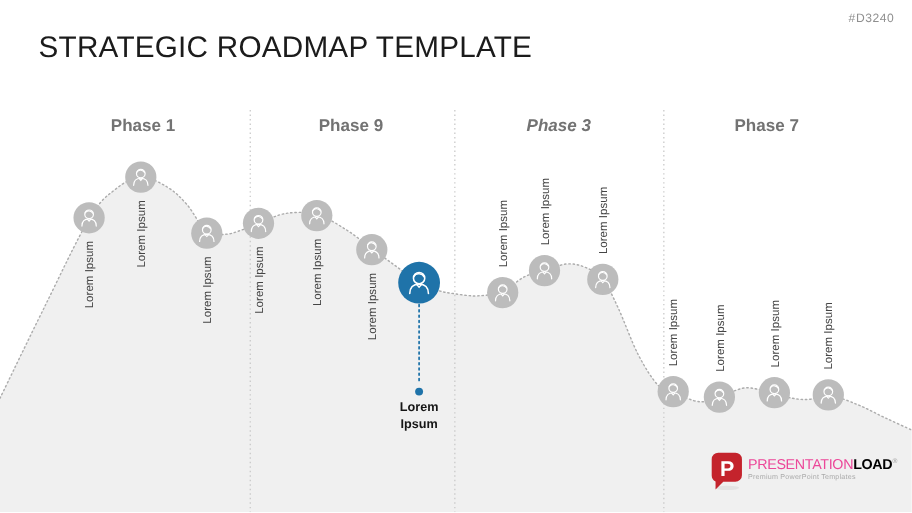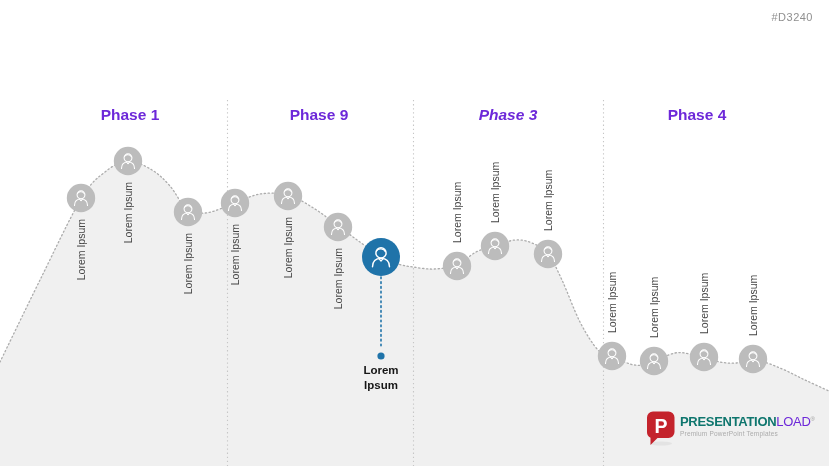--- a/index.html
+++ b/index.html
@@ -3,45 +3,46 @@
 <meta charset="utf-8">
 <style>
   html,body{margin:0;padding:0;background:#fff;}
   .slide{position:relative;width:829px;height:466px;background:#ffffff;overflow:hidden;
          font-family:"Liberation Sans",sans-serif;}
   .template-code{position:absolute;top:11px;right:16px;font-size:11px;color:#8f8f8f;
                  letter-spacing:.5px;}
   .page-title{position:absolute;top:28px;left:35px;margin:0;font-size:27px;font-weight:500;
               color:#1b1b1b;letter-spacing:.2px;}
   .phase-header{position:absolute;top:106px;transform:translateX(-50%);font-size:15.5px;
-                font-weight:700;color:#6d28d9;white-space:nowrap;}
+                font-weight:700;color:#737373;white-space:nowrap;}
   .ph1{left:130px;} .ph2{left:319px;} .ph3{left:508px;font-style:italic;} .ph4{left:697px;}
   #roadmap-svg{position:absolute;left:0;top:0;}
   .logo{position:absolute;left:646px;top:411px;display:flex;align-items:flex-start;}
   .logo-icon{display:block;}
   .logo-text{margin-left:5px;padding-top:4px;}
   .brand{font-size:13px;letter-spacing:-.3px;white-space:nowrap;line-height:1.1;}
-  .brand-light{color:#0f766e;font-weight:700;}
-  .brand-bold{color:#6d28d9;font-weight:400;}
+  .brand-light{color:#ec4899;font-weight:400;}
+  .brand-bold{color:#000000;font-weight:700;}
   .brand-reg{color:#9b9b9b;font-size:6px;vertical-align:super;}
   .tagline{font-size:6.5px;color:#ababab;letter-spacing:.2px;margin-top:1px;}
   .mil-label{font-size:10.5px;fill:#454545;}
   .callout-text{font-size:11.5px;font-weight:700;fill:#161616;}
 </style>
 </head>
 <body>
 
 <div class="slide">
 
   <div class="template-code">#D3240</div>
+  <h1 class="page-title">STRATEGIC ROADMAP TEMPLATE</h1>
 
   <div class="phase-header ph1">Phase 1</div>
   <div class="phase-header ph2">Phase 9</div>
   <div class="phase-header ph3">Phase 3</div>
-  <div class="phase-header ph4">Phase 4</div>
+  <div class="phase-header ph4">Phase 7</div>
 
   <svg id="roadmap-svg" width="829" height="466" viewBox="0 0 829 466">
     <defs>
       <symbol id="person-glyph" viewBox="0 0 24 24">
         <circle cx="12" cy="8.7" r="4.1" fill="none" stroke="#fff" stroke-width="1.15"></circle>
         <path d="M8.3,7.4 Q9.5,5.1 12.2,5.5 Q14.7,5.8 15.5,7.7" fill="none" stroke="#fff" stroke-width="1.05" stroke-linecap="round"></path>
         <path d="M5.2,19.8 C5.3,14.8 8.3,13.1 12,13.1 C15.7,13.1 18.7,14.8 18.8,19.8" fill="none" stroke="#fff" stroke-width="1.15" stroke-linecap="round"></path>
         <path d="M10.3,13.3 L12,15.2 L13.7,13.3" fill="none" stroke="#fff" stroke-width="1"></path>
       </symbol>
     </defs>

